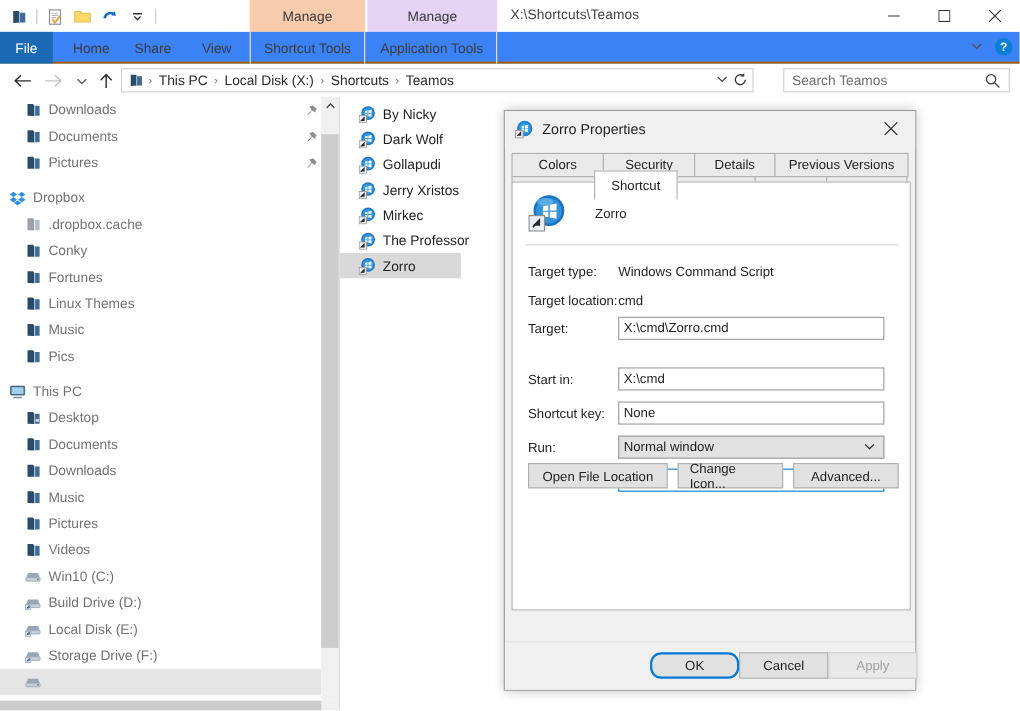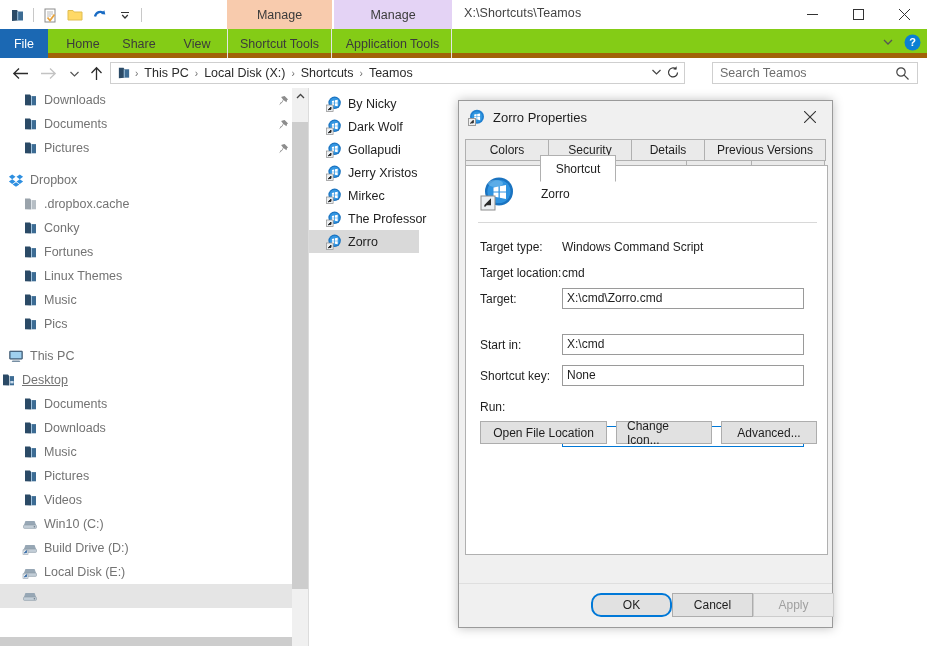--- a/index.html
+++ b/index.html
@@ -21,21 +21,21 @@
   .ctx-tabgroup { position:absolute; top:0; height:29px; display:flex; align-items:center; justify-content:center; font-size:12.5px; color:#3b3b3b; }
   #ctx-shortcut { left:227px; width:105px; background:#f8cbad; }
   #ctx-application { left:334px; width:118px; background:#e4d3f5; }
 
   .win-title { position:absolute; left:464px; top:6px; font-size:12.5px; color:#444; letter-spacing:.1px; }
 
   .wbtns { position:absolute; right:0; top:0; display:flex; height:29px; }
   .wbtn { width:46px; height:29px; display:flex; align-items:center; justify-content:center; }
 
   
-  .ribbon { position:absolute; left:0; top:29px; width:927px; height:29px; background:#84cc16; border-bottom:5px solid #a16207; }
+  .ribbon { position:absolute; left:0; top:29px; width:927px; height:29px; background:#3b82f6; border-bottom:2px solid #a16207; }
   .rtab { position:absolute; top:0; height:29px; display:flex; align-items:center; justify-content:center; font-size:12.5px; color:#3b3b3b; }
   .rtab.file { background:#1b68b3; color:#fff; left:0; width:48px; }
   #rtab-home { left:58px; width:50px; }
   #rtab-share { left:114px; width:50px; }
   #rtab-view { left:172px; width:50px; }
   #rtab-shortcut-tools { left:227px; width:105px; border-left:1px solid #e4e4e4; border-right:1px solid #e4e4e4; }
   #rtab-application-tools { left:334px; width:118px; border-right:1px solid #e4e4e4; }
   .ribbon-right { position:absolute; right:6px; top:0; height:29px; display:flex; align-items:center; gap:10px; }
 
   
@@ -408,21 +408,21 @@
         <div class="navrow" style="padding-left: 8px;">
           <span style="display: flex; align-items: center;">
             <svg width="16" height="16" viewBox="0 0 16 16">
               <rect x="1.5" y="3" width="13" height="8.2" rx=".8" fill="#4d6b86" stroke="#3a566e" stroke-width=".6"></rect>
               <rect x="2.6" y="4" width="10.8" height="6.2" fill="#9fd0ef"></rect>
               <path d="M4.5 12.6h7l.8 1.4h-8.6z" fill="#768ea3"></path>
             </svg>
           </span>
           <span class="lbl">This PC</span>
         </div>
-        <div class="navrow" style=" text-decoration: underline;">
+        <div class="navrow" style="padding-left: 22px;">
           <span style="display: flex; align-items: center;">
             <svg width="16" height="16" viewBox="0 0 16 16">
               <path d="M3 2.5h5l1.2 1.6v9.4L3 13.3z" fill="#2b4a66"></path>
               <path d="M9.8 4.1h4.2v9.2H9.8z" fill="#3d6c94"></path>
               <rect x="10.3" y="9" width="3.3" height="2.4" fill="#c9dced"></rect>
             </svg>
           </span>
           <span class="lbl">Desktop</span>
         </div>
         <div class="navrow" style="padding-left: 22px;">
@@ -499,20 +499,31 @@
         <div class="navrow" style="padding-left: 22px;">
           <span style="display: flex; align-items: center;">
             <svg width="16" height="16" viewBox="0 0 16 16">
               <path d="M2 9h12l-1.4-4H3.4z" fill="#97a7b5"></path>
               <rect x="1.5" y="9" width="13" height="3.4" rx="1" fill="#c3ced8" stroke="#8c9aa6" stroke-width=".6"></rect>
               <rect x="1" y="10" width="5" height="4.4" fill="#e8edf1" stroke="#93a0ab" stroke-width=".6"></rect>
               <path d="M2.2 13.2l2.2-2.1M4.6 10.6v2.1H2.6z" stroke="#3b6ea8" stroke-width=".9" fill="#3b6ea8"></path>
             </svg>
           </span>
           <span class="lbl">Local Disk (E:)</span>
+        </div>
+        <div class="navrow" style="padding-left: 22px;">
+          <span style="display: flex; align-items: center;">
+            <svg width="16" height="16" viewBox="0 0 16 16">
+              <path d="M2 9h12l-1.4-4H3.4z" fill="#97a7b5"></path>
+              <rect x="1.5" y="9" width="13" height="3.4" rx="1" fill="#c3ced8" stroke="#8c9aa6" stroke-width=".6"></rect>
+              <rect x="1" y="10" width="5" height="4.4" fill="#e8edf1" stroke="#93a0ab" stroke-width=".6"></rect>
+              <path d="M2.2 13.2l2.2-2.1M4.6 10.6v2.1H2.6z" stroke="#3b6ea8" stroke-width=".9" fill="#3b6ea8"></path>
+            </svg>
+          </span>
+          <span class="lbl">Storage Drive (F:)</span>
         </div>
         <div class="navrow hl" style="padding-left: 22px;">
           <span style="display: flex; align-items: center;">
             <svg width="16" height="16" viewBox="0 0 16 16">
               <path d="M2 9h12l-1.4-4H3.4z" fill="#97a7b5"></path>
               <rect x="1.5" y="9" width="13" height="3.4" rx="1" fill="#c3ced8" stroke="#8c9aa6" stroke-width=".6"></rect>
               <circle cx="12.4" cy="10.7" r=".8" fill="#6e7d89"></circle>
             </svg>
           </span>
         </div>
@@ -705,20 +716,23 @@
           <div class="frow" style="top: 168px;">
             <div class="flabel">Start in:</div>
             <div class="finput">X:\cmd</div>
           </div>
           <div class="frow" style="top: 199px;">
             <div class="flabel">Shortcut key:</div>
             <div class="finput">None</div>
           </div>
           <div class="frow" style="top: 230px;">
             <div class="flabel">Run:</div>
+            <div class="fselect">Normal window<span class="chev"><svg width="11" height="9" viewBox="0 0 11 9">
+                  <path d="M1.5 3l4 4 4-4" stroke="#333" stroke-width="1.2" fill="none"></path>
+                </svg></span></div>
           </div>
           <div class="frow" style="top: 260px;">
             <div class="flabel">Comment:</div>
             <div class="finput focus"></div>
           </div>
         </div>
 
       <div class="btnrow">
         <div class="gbtn" style="width:127px;">
           <span>Open File Location</span>

